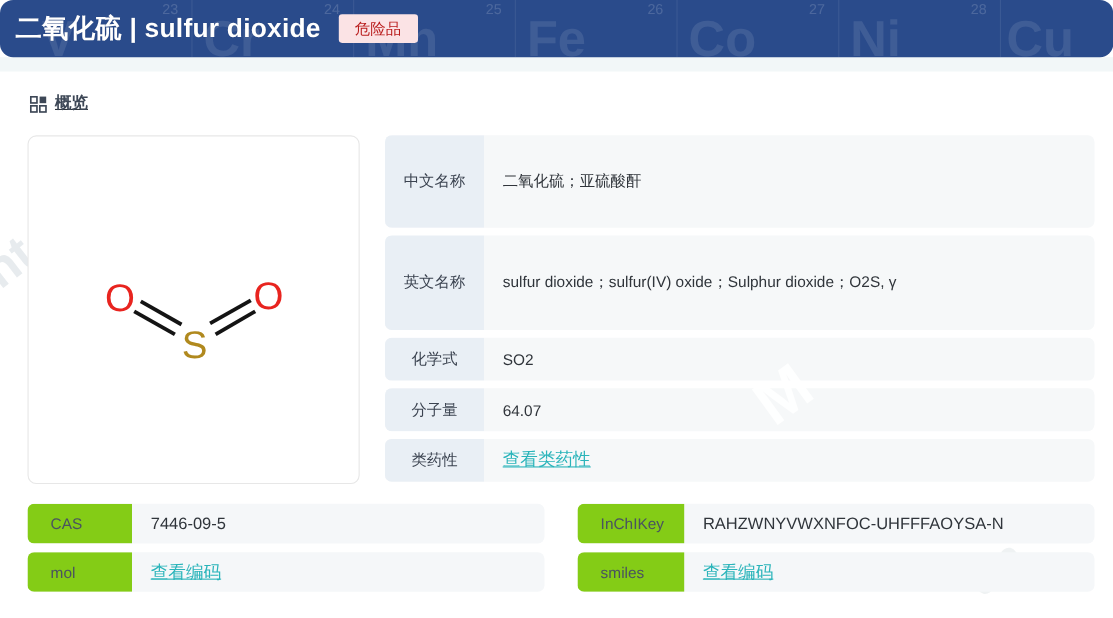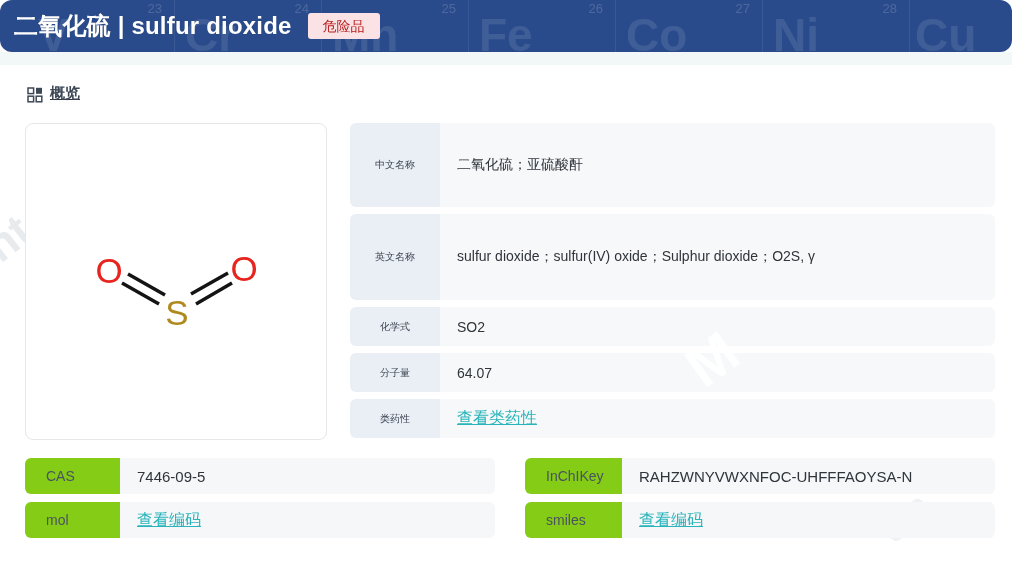--- a/index.html
+++ b/index.html
@@ -64,21 +64,21 @@
 
   
   .otable { position:absolute; left:350px; top:123px; width:645px; z-index:3; }
   .orow {
     display:flex; background:#f6f8f9; border-radius:6px; overflow:hidden;
   }
   .orow + .orow { margin-top:7px; }
   .orow .lbl {
     flex:0 0 90px; background:#e9eff5; display:flex;
     align-items:center; justify-content:center;
-    font-size:10px; color:#3b4350;
+    font-size:14px; color:#3b4350;
   }
   .orow .val {
     flex:1; display:flex; align-items:center; padding-left:17px;
     font-size:14px; color:#30353b;
   }
   .h84 { height:84px; } .h86 { height:86px;justify-content:center; } .h39 { height:39px; }
 
   
   .idcol { position:absolute; top:458px; width:470px; z-index:3; }
   .idcol.left { left:25px; } .idcol.right { left:525px; }

